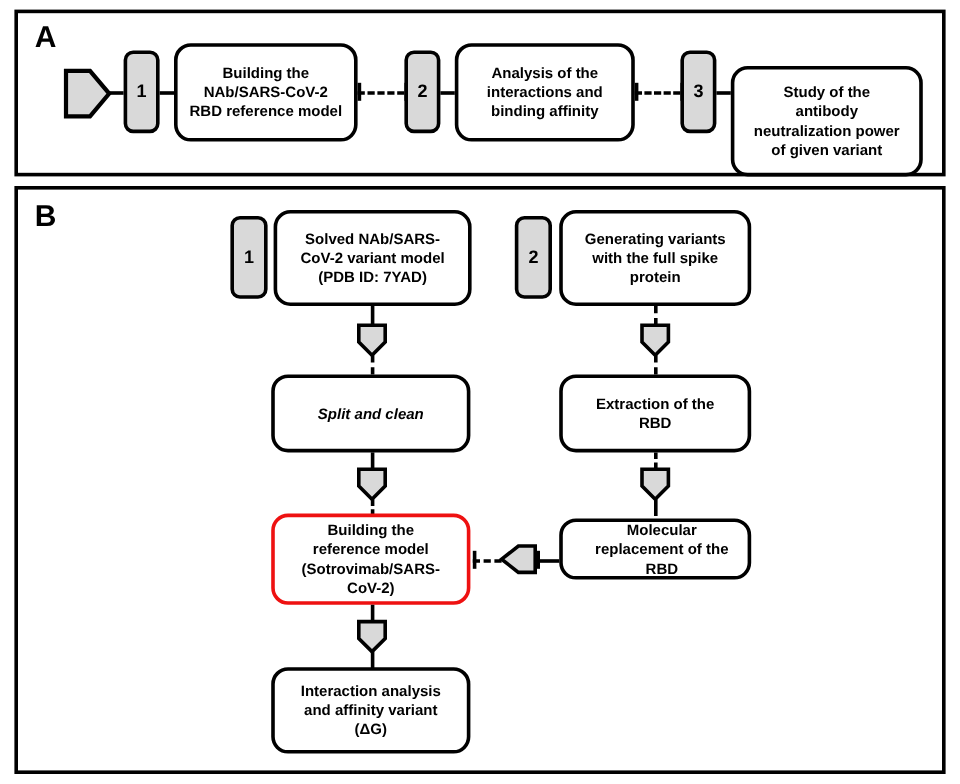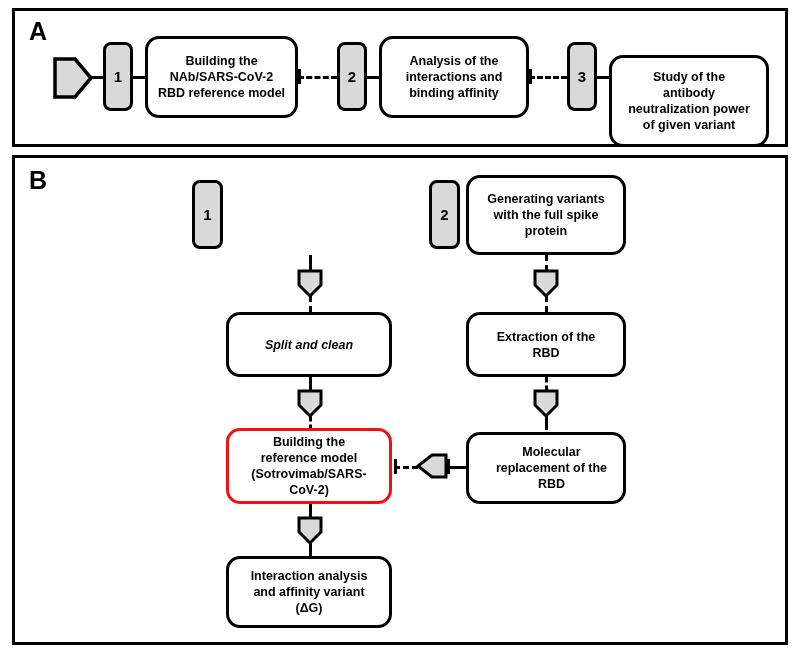--- a/index.html
+++ b/index.html
@@ -181,20 +181,25 @@
 of given variant</span>
   </div>
 
   <div class="panel" id="panel-b">
     <div class="panel-label" id="panel-b-label">B</div>
   </div>
 
   <div class="step" style="left:192px; top:180px; width:31px; height:69px;">
     <span>1</span>
   </div>
+  <div class="node" style="left:228px; top:175px; width:165px; height:80px;">
+    <span class="txt">Solved NAb/SARS-
+CoV-2 variant model
+(PDB ID: 7YAD)</span>
+  </div>
 
   <div class="step" style="left:429px; top:180px; width:31px; height:69px;">
     <span>2</span>
   </div>
   <div class="node" style="left:466px; top:175px; width:160px; height:80px;">
     <span class="txt">Generating variants
 with the full spike
 protein</span>
   </div>
 
@@ -243,21 +248,21 @@
     <span class="txt">Extraction of the
 RBD</span>
   </div>
 
   <div class="vdash" style="left:545px; top:377px; height:14px;"></div>
   <svg class="arrow-svg" style="left:533px; top:389px;" width="26" height="29" viewBox="0 0 26 29">
     <polygon class="arrow-shape" points="2,2 24,2 24,16 13,27 2,16"></polygon>
   </svg>
   <div class="vline" style="left:545px; top:416px; height:14px;"></div>
 
-  <div class="node" style="left:466px; top:432px; width:160px; height:72px;padding-left:16px;">
+  <div class="node" style="left:466px; top:432px; width:160px; height:51px;padding-left:16px;">
     <span class="txt">Molecular
 replacement of the
 RBD</span>
   </div>
 
   <div class="hline" style="left:447px; top:466px; width:19px;"></div>
   <div class="tick" style="left:447px; top:459px; height:15px;"></div>
   <svg class="arrow-svg" style="left:416px; top:453px;" width="32" height="27" viewBox="0 0 32 27">
     <polygon class="arrow-shape" points="30,2 30,24 16,24 2,13 16,2"></polygon>
   </svg>

